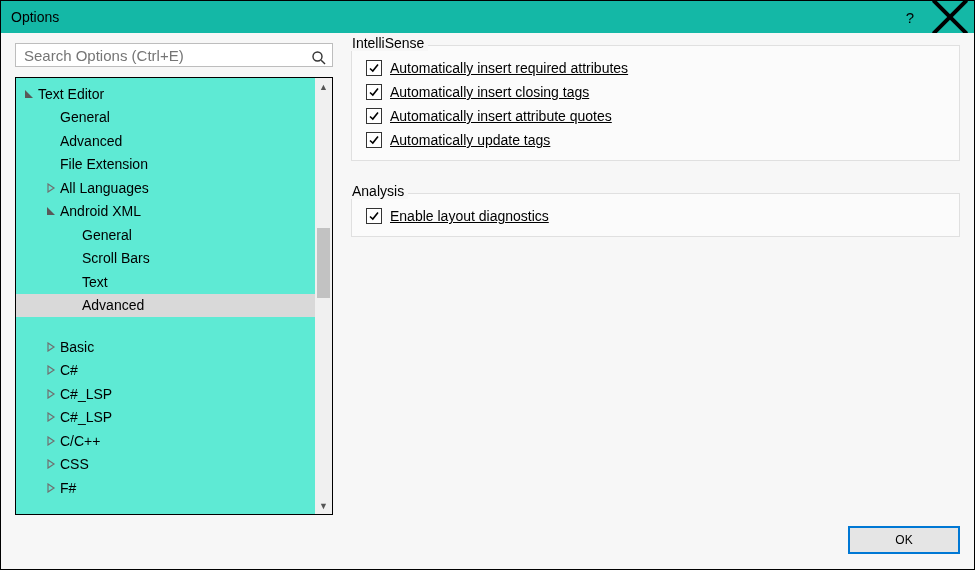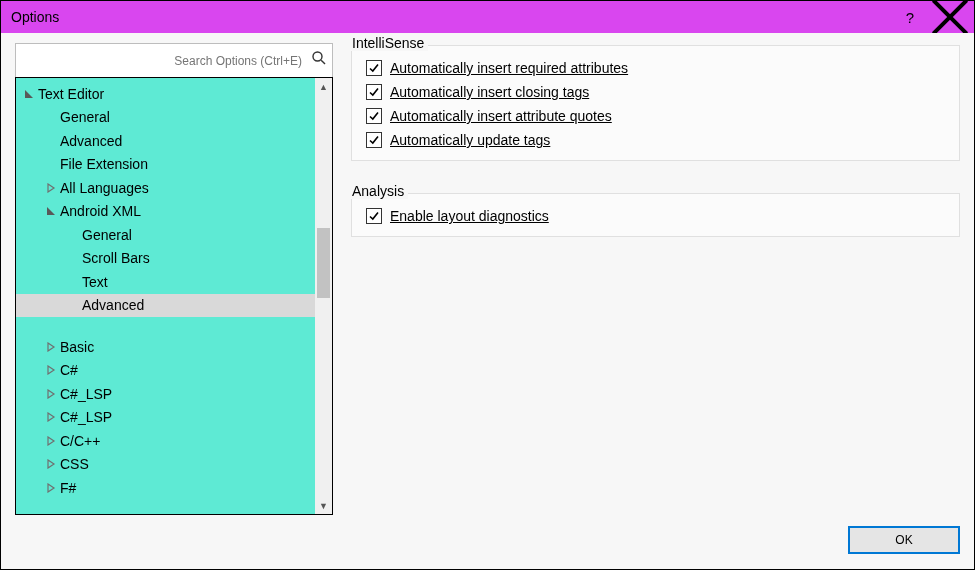--- a/index.html
+++ b/index.html
@@ -14,21 +14,21 @@
     border: 1px solid #000;
     display: flex;
     flex-direction: column;
   }
   
   .titlebar {
     height: 32px;
     display: flex;
     align-items: center;
     padding: 0 4px 0 10px;
-    background: #d946ef;
+    background: #14b8a6;
   }
   .titlebar .title {
     flex: 1;
     font-size: 14px;
   }
   .titlebar .tb-icon {
     width: 40px;
     height: 28px;
     display: flex;
     align-items: center;
@@ -59,27 +59,26 @@
     flex-direction: column;
     gap: 4px;
   }
   .search-wrap {
     position: relative;
     width: 100%;
     height: 30px;
   }
   .search-input {
     width: 100%;
-    height: 35px;
+    height: 24px;
     border: 1px solid #bdbdbd;
     background: #fff;
     padding: 0 30px 0 8px;
-    font-size: 12px;
+    font-size: 15px;
     color: #6d6d6d;
-    text-align: right;
   }
   .search-icon {
     position: absolute;
     right: 6px;
     top: 50%;
     transform: translateY(-50%);
     width: 16px; height: 16px;
     color: #333;
   }
 

